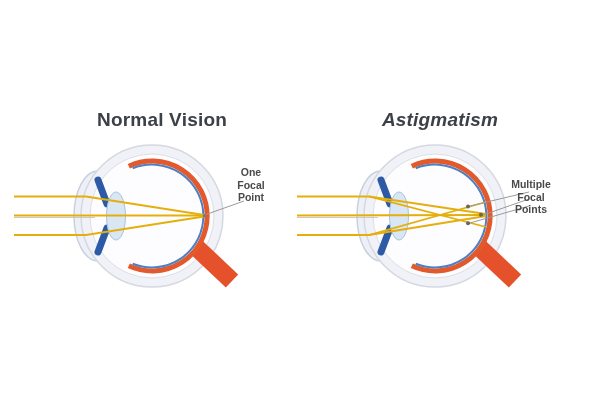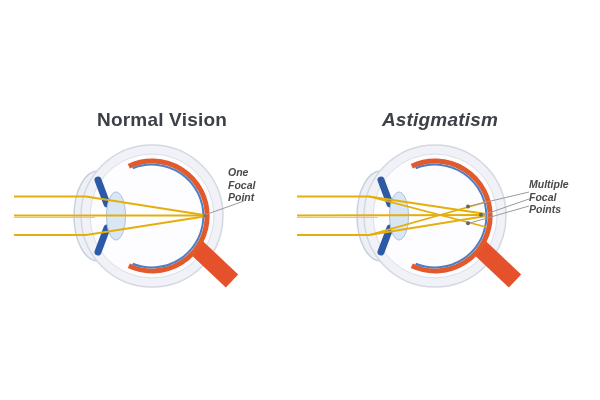--- a/index.html
+++ b/index.html
@@ -19,29 +19,28 @@
     font-size:19px;
     font-weight:700;
     color:#3c4148;
     letter-spacing:0.2px;
     line-height:22px;
   }
   .panel-title.left{left:77px;}
   .panel-title.right{left:355px;font-style:italic;}
   .focal-label{
     position:absolute;
-    text-align:left;
+    text-align:center;
     font-size:10.5px;
     font-weight:700;
     color:#4a4a4a;
     line-height:12.5px;
-    font-style:italic;
   }
   .focal-label.left{left:228px;top:166px;width:46px;}
-  .focal-label.right{left:529px;top:178px;width:52px;}
+  .focal-label.right{left:505px;top:178px;width:52px;}
 
   
   .cornea{fill:#edf1f7;stroke:#c5cfdd;stroke-width:1.4;}
   .sclera-outer{fill:#f1f2f7;stroke:#d5d8e2;stroke-width:1.5;}
   .sclera-inner{fill:#fdfdff;stroke:#dcdfe8;stroke-width:1;}
   .choroid{fill:none;stroke:#e2592c;stroke-width:5;}
   .retina{fill:none;stroke:#4f7ec2;stroke-width:2;}
   .iris{stroke:#2d5aa7;stroke-width:7;stroke-linecap:round;fill:none;}
   .lens{fill:#d9e6f3;stroke:#aac4dd;stroke-width:1;}
   .nerve{stroke:#e4512a;stroke-width:18;fill:none;}

